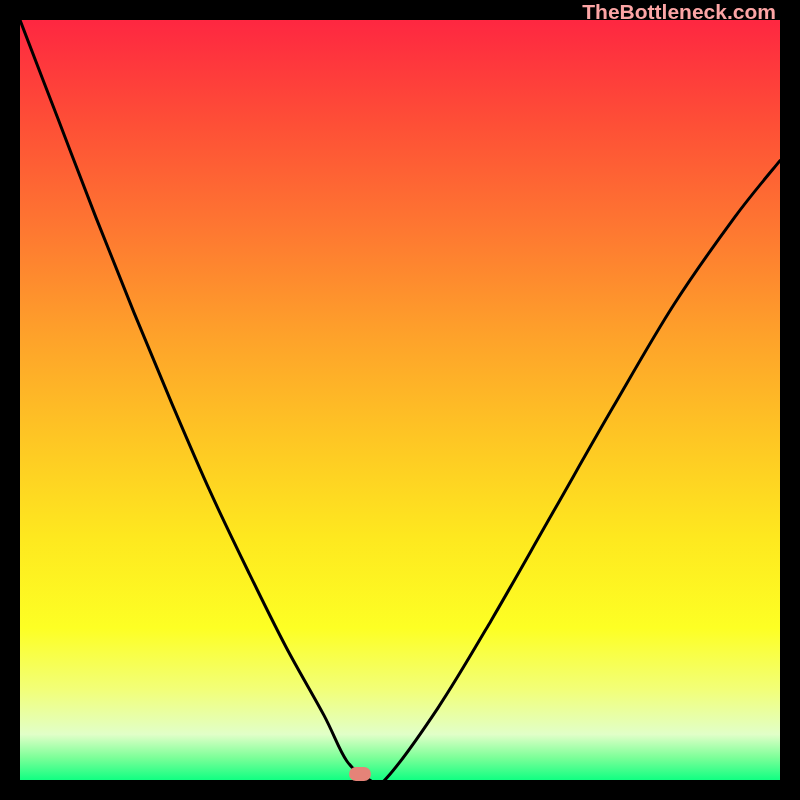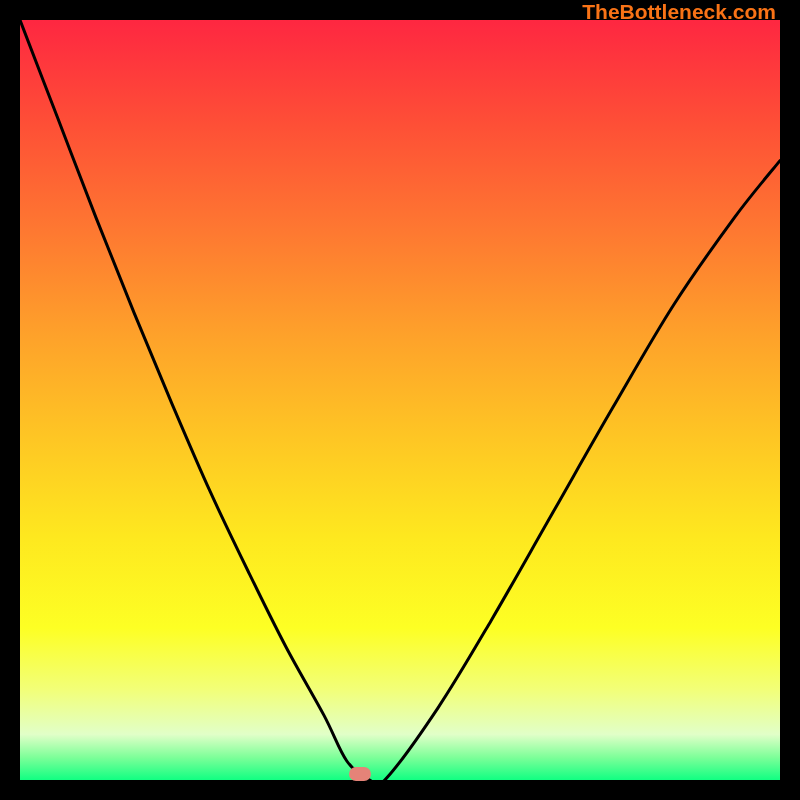--- a/index.html
+++ b/index.html
@@ -40,21 +40,21 @@
       #11ff82 100%
     );
   }
   .watermark {
     position: absolute;
     top: 0px;
     right: 24px;
     font-family: Arial, Helvetica, sans-serif;
     font-size: 21px;
     font-weight: bold;
-    color: #f97316;
+    color: #fca5a5;
     z-index: 10;
   }
   svg.curve {
     position: absolute;
     top: 20px;
     left: 20px;
     width: 760px;
     height: 760px;
     z-index: 5;
   }

